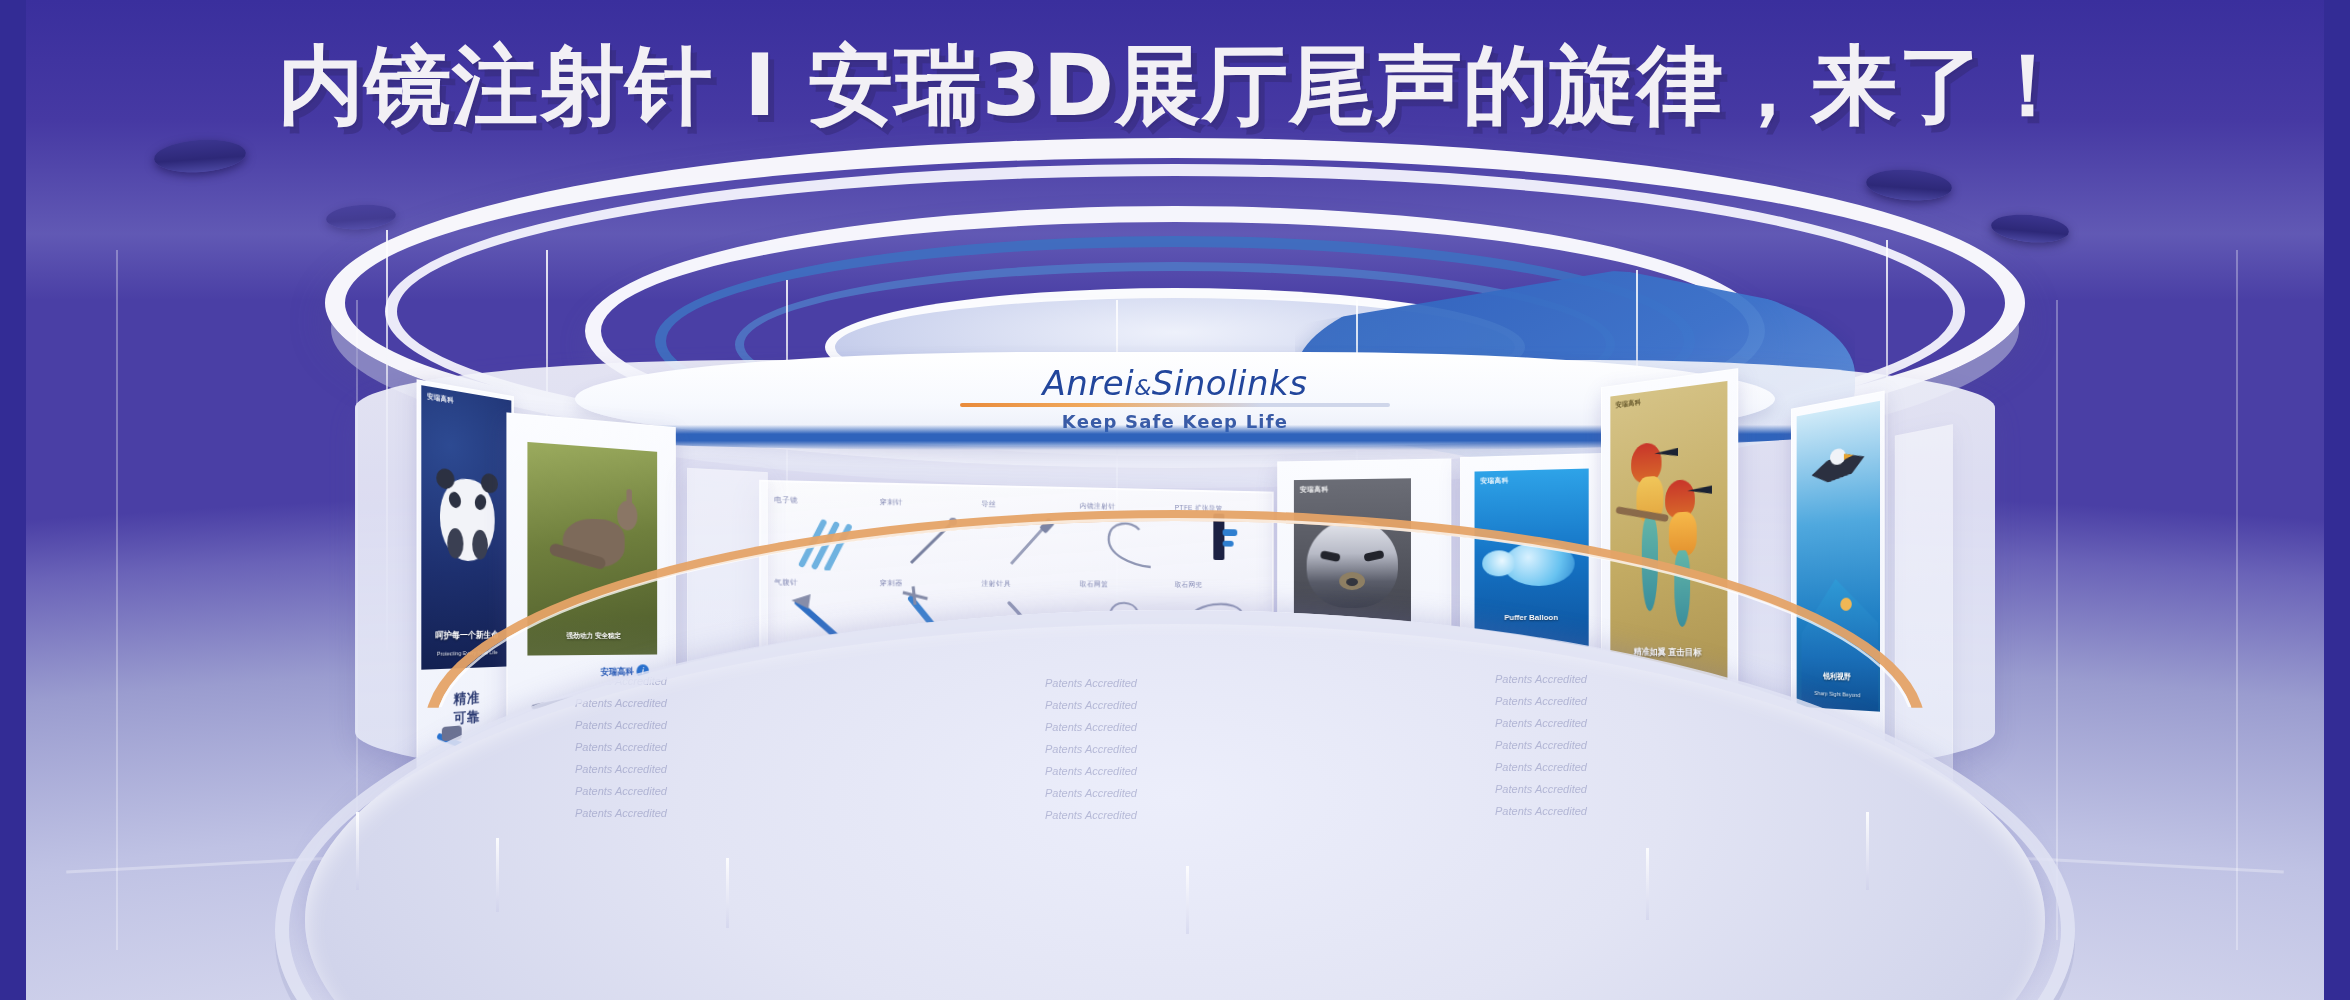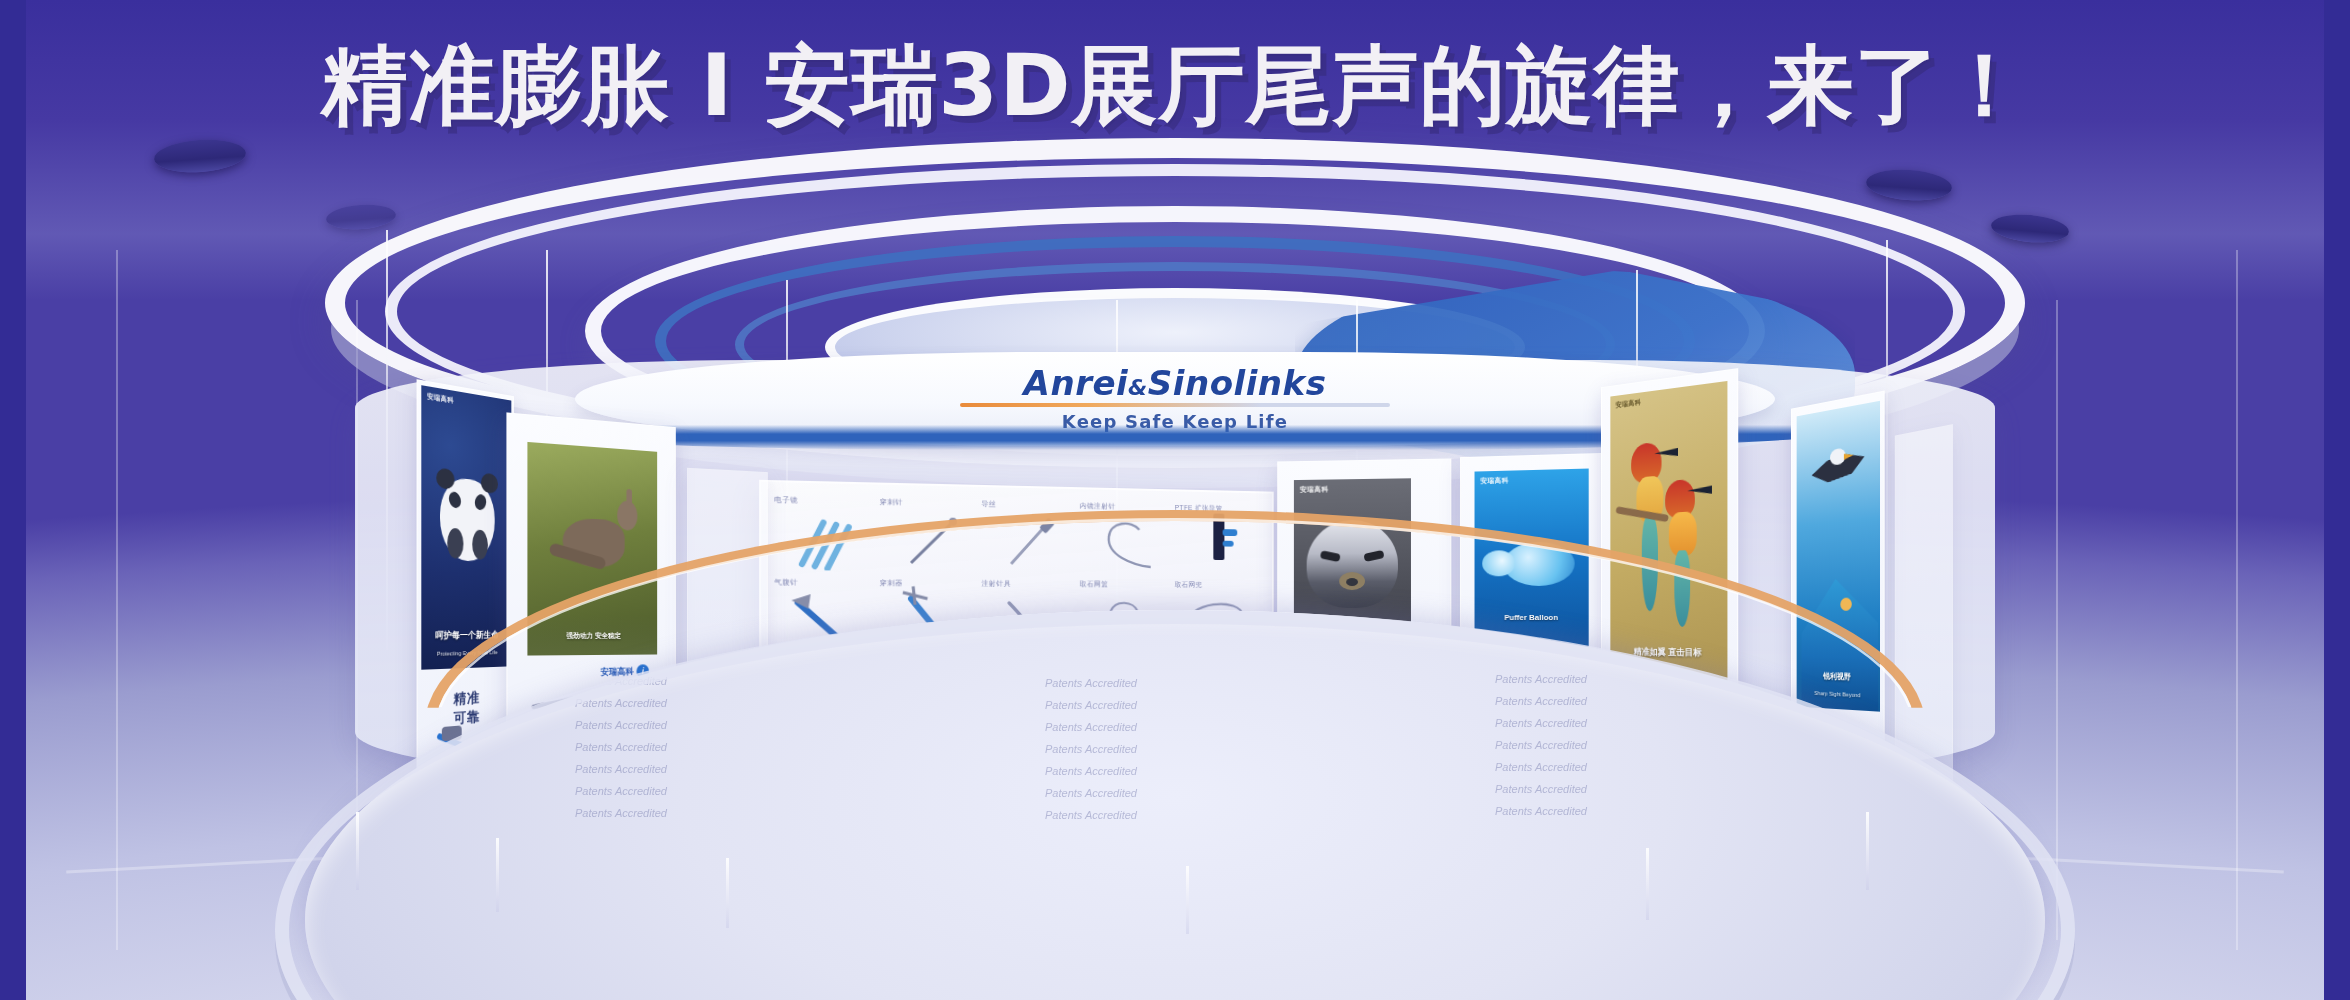--- a/index.html
+++ b/index.html
@@ -92,21 +92,21 @@
   .logoband{
     position:absolute;left:50%;transform:translateX(-50%);
     top:352px;width:1200px;height:94px;
     background:linear-gradient(180deg,#ffffff 0%,#f7f9fe 55%,#e7ebf7 100%);
     border-radius:600px/60px;
     box-shadow:0 8px 16px rgba(80,80,150,.16);
     display:flex;flex-direction:column;align-items:center;justify-content:center;
   }
   .logoText{
     font-family:"DejaVu Sans",sans-serif;
-    font-weight:bold;font-style:italic;font-size:34px;color:#22469c;
+    font-weight:normal;font-style:italic;font-size:34px;color:#22469c;
     letter-spacing:.5px;white-space:nowrap;line-height:1;
     text-shadow:0 1px 0 rgba(255,255,255,.7);
   }
   .logoAmp{font-size:22px;}
   .logoSwoosh{
     width:430px;height:4px;margin-top:3px;
     background:linear-gradient(90deg,#e98b3b 0%,#f0a95e 30%,#cfd6ea 70%,#cfd6ea 100%);
     border-radius:3px;
   }
   .logoTag{
@@ -581,15 +581,15 @@
     <div class="railPost" style="left:470px;top:838px;height:74px;"></div>
     <div class="railPost" style="left:700px;top:858px;height:70px;"></div>
     <div class="railPost" style="left:1160px;top:866px;height:68px;"></div>
     <div class="railPost" style="left:1620px;top:848px;height:72px;"></div>
     <div class="railPost" style="left:1840px;top:812px;height:78px;"></div>
   </div>
 
   <div class="edge edgeL"></div>
   <div class="edge edgeR"></div>
 
-  <div class="headline">精准膨胀 I 安瑞3D展厅尾声的旋律，来了！</div>
+  <div class="headline">内镜注射针 I 安瑞3D展厅尾声的旋律，来了！</div>
 
 </div>
 
 </body></html>

